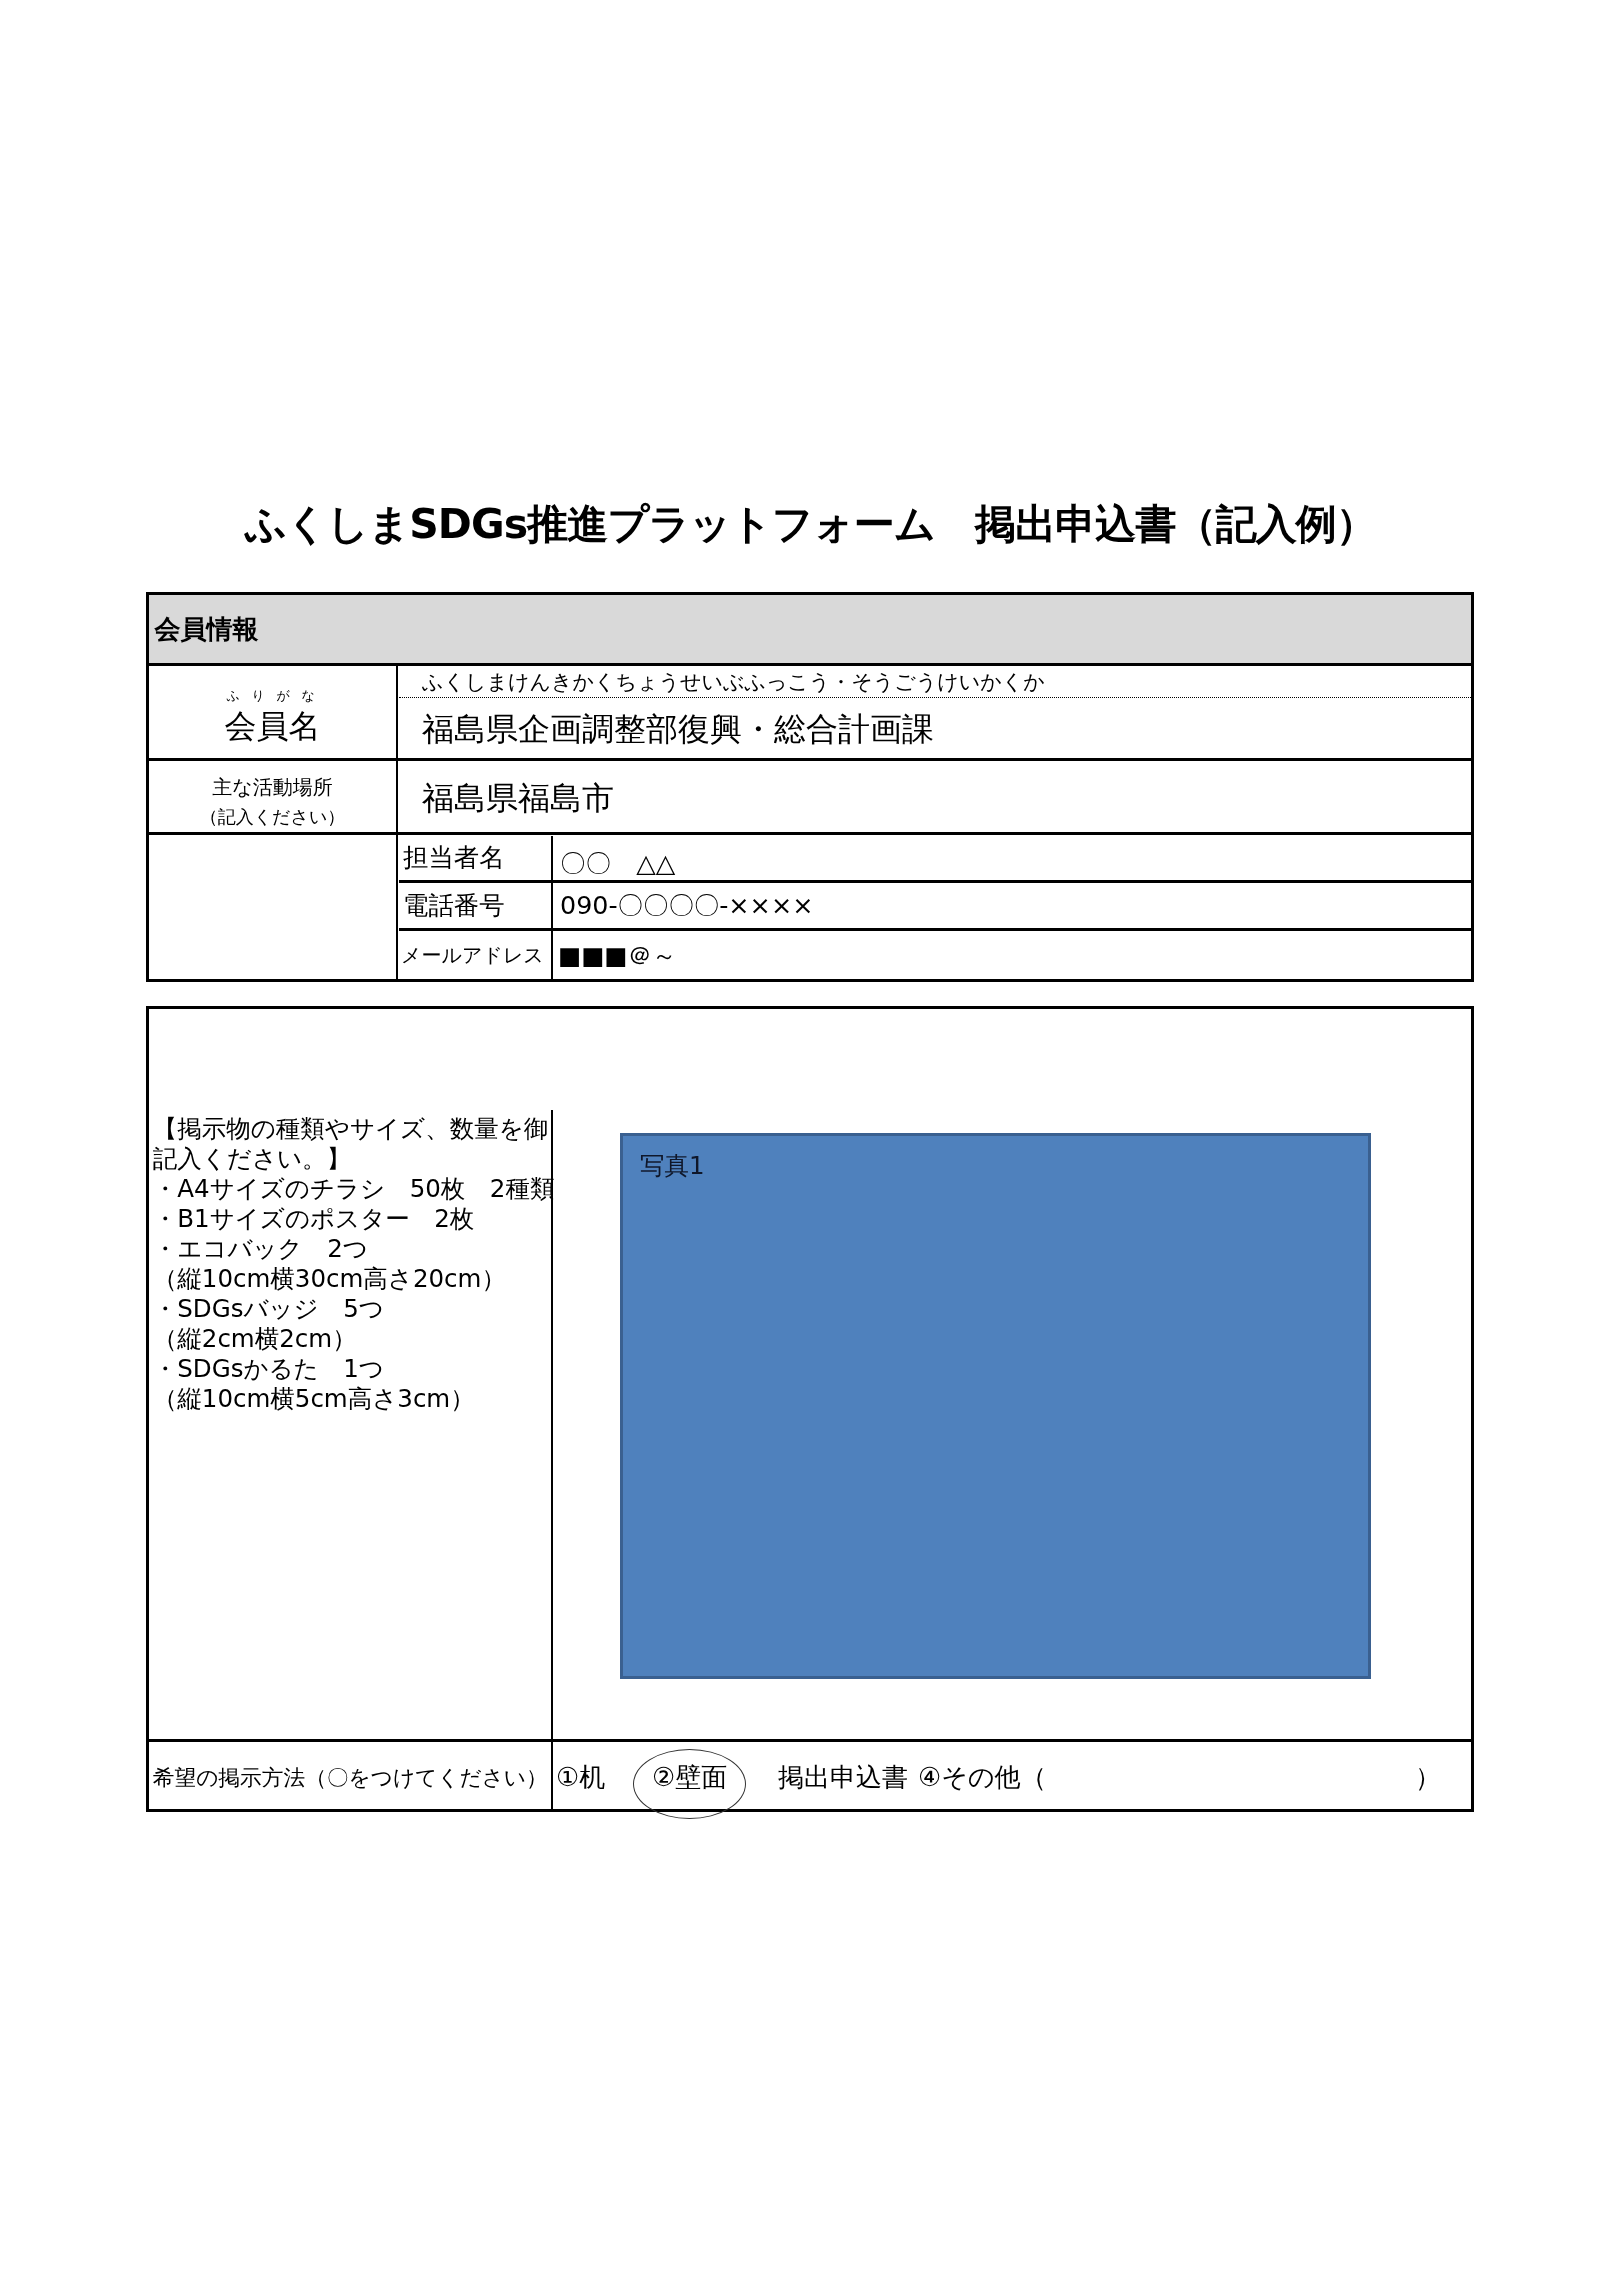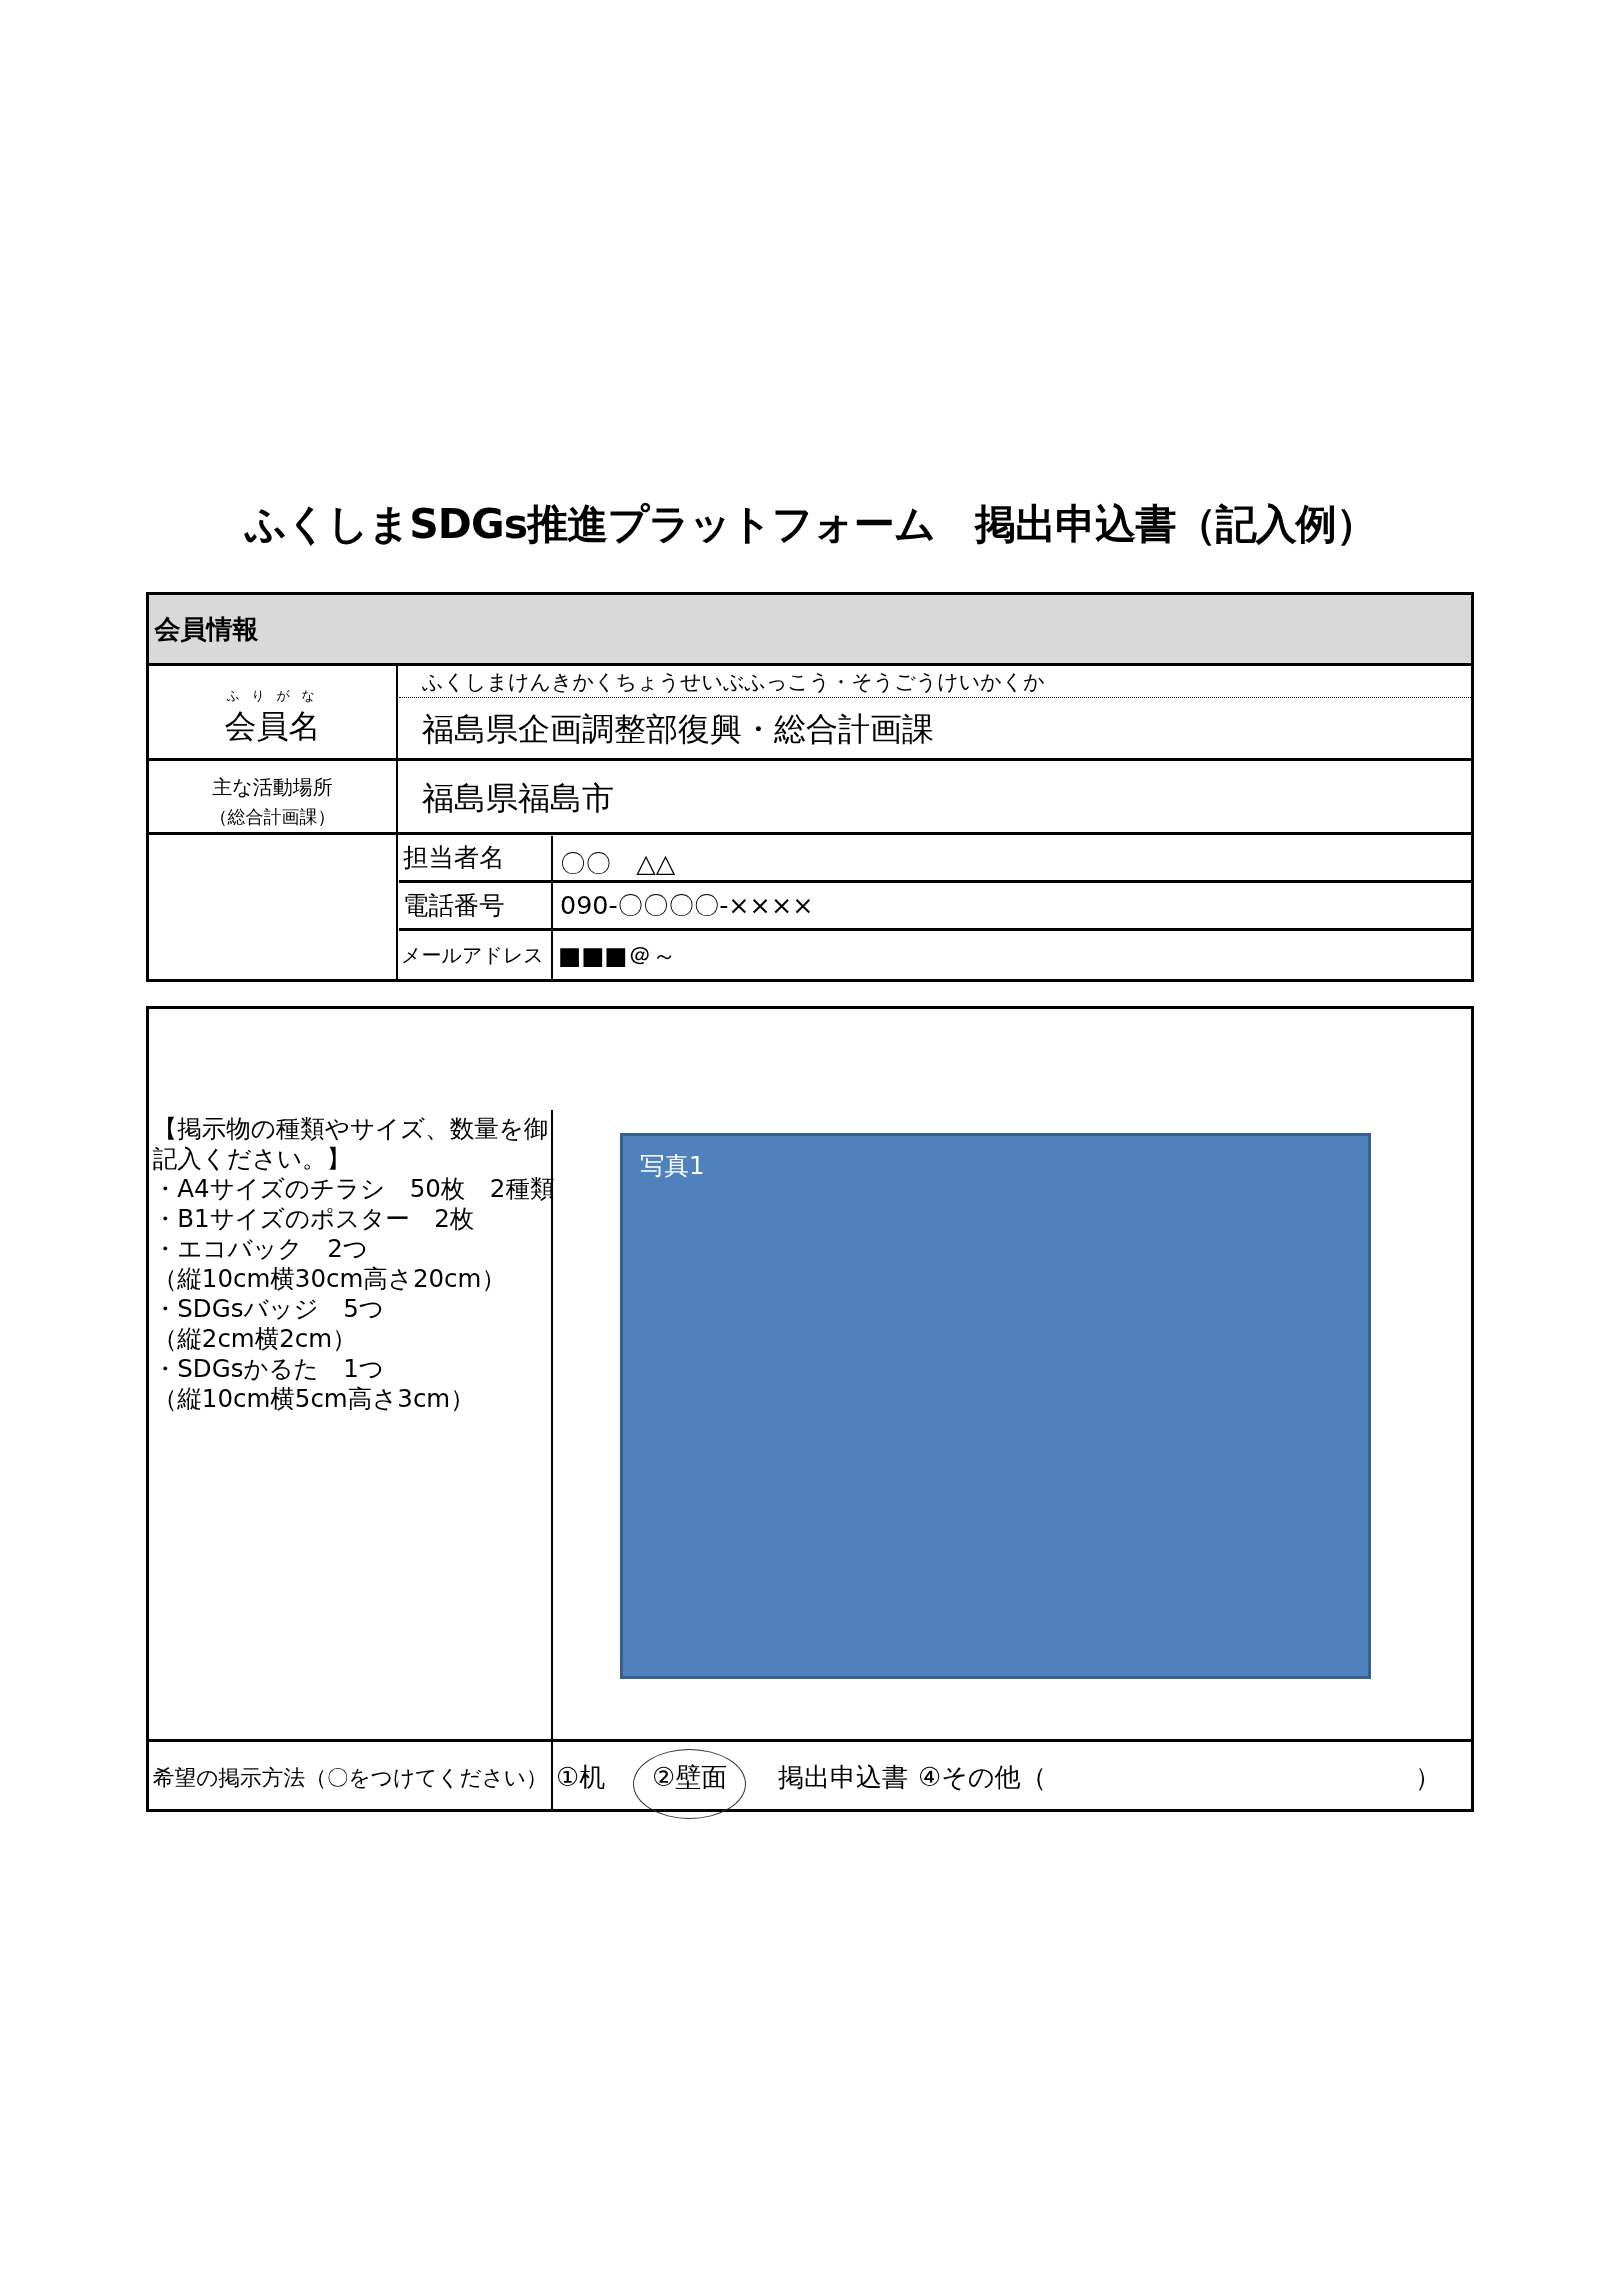--- a/index.html
+++ b/index.html
@@ -6,21 +6,21 @@
   body{width:1621px;height:2294px;position:relative;font-family:"DejaVu Sans","Liberation Sans",sans-serif;color:#000;overflow:hidden;}
   .title{position:absolute;left:0;width:1621px;top:497px;text-align:center;font-size:41px;font-weight:bold;letter-spacing:-0.9px;}
   .box{position:absolute;left:146px;width:1328px;border:3.8px solid #000;box-sizing:border-box;}
   .hdr{position:absolute;left:0;right:0;background:#d9d9d9;border-bottom:3.8px solid #000;box-sizing:border-box;}
   .hdr span{position:absolute;left:5.6px;font-size:26px;font-weight:bold;}
   .hl{position:absolute;left:0;right:0;height:0;border-top:3.8px solid #000;}
   .vl{position:absolute;width:0;border-left:2.8px solid #000;}
   .cell{position:absolute;display:flex;align-items:center;box-sizing:border-box;}
   .center{justify-content:center;text-align:center;}
   .photo{position:absolute;background:#4f81bd;border:3.8px solid #3a6090;box-sizing:border-box;}
-  .photo span{position:absolute;left:17px;top:13px;color:#ffffff;font-size:24.5px;}
+  .photo span{position:absolute;left:17px;top:13px;color:#0f172a;font-size:24.5px;}
   .list{position:absolute;left:3.8px;top:3.8px;font-size:24.5px;line-height:30px;white-space:pre;}
   .oval{position:absolute;border:1.4px solid #333;border-radius:50%;}
 </style>
 </head>
 <body>
 
 <div class="title">ふくしまSDGs推進プラットフォーム　掲出申込書（記入例）</div>
 
 <div class="box" style="top:592px;height:390px;">
   <div class="hdr" style="top:0;height:71px;">
@@ -32,21 +32,21 @@
     <div style="font-size:13px;letter-spacing:3.8px;margin-top:7.5px;">ふ り が な</div>
     <div style="font-size:32px;">会員名</div>
   </div>
   <div style="position:absolute;left:273px;top:73px;font-size:21px;">ふくしまけんきかくちょうせいぶふっこう・そうごうけいかくか</div>
   <div style="position:absolute;left:250px;right:0;top:102px;border-top:1.9px dotted #000;"></div>
   <div style="position:absolute;left:273px;top:113px;font-size:32px;">福島県企画調整部復興・総合計画課</div>
   <div class="hl" style="top:163px;"></div>
 
   <div class="cell center" style="left:0;top:167px;width:247px;height:73px;flex-direction:column;">
     <div style="font-size:20px;line-height:36px;">主な活動場所</div>
-    <div style="font-size:18px;">（総合計画課）</div>
+    <div style="font-size:18px;">（記入ください）</div>
   </div>
   <div style="position:absolute;left:273px;top:182px;font-size:32px;">福島県福島市</div>
   <div class="hl" style="top:237px;"></div>
 
   <div class="vl" style="left:402px;top:241px;height:145px;"></div>
   <div style="position:absolute;left:250px;right:0;top:285px;border-top:3.8px solid #000;"></div>
   <div style="position:absolute;left:250px;right:0;top:333px;border-top:3.8px solid #000;"></div>
   <div class="cell" style="left:254px;top:241px;height:44px;font-size:25.4px;">担当者名</div>
   <div class="cell" style="left:411px;top:247px;height:44px;font-size:25.4px;">〇〇　△△</div>
   <div class="cell" style="left:254px;top:289px;height:44px;font-size:25.4px;">電話番号</div>

